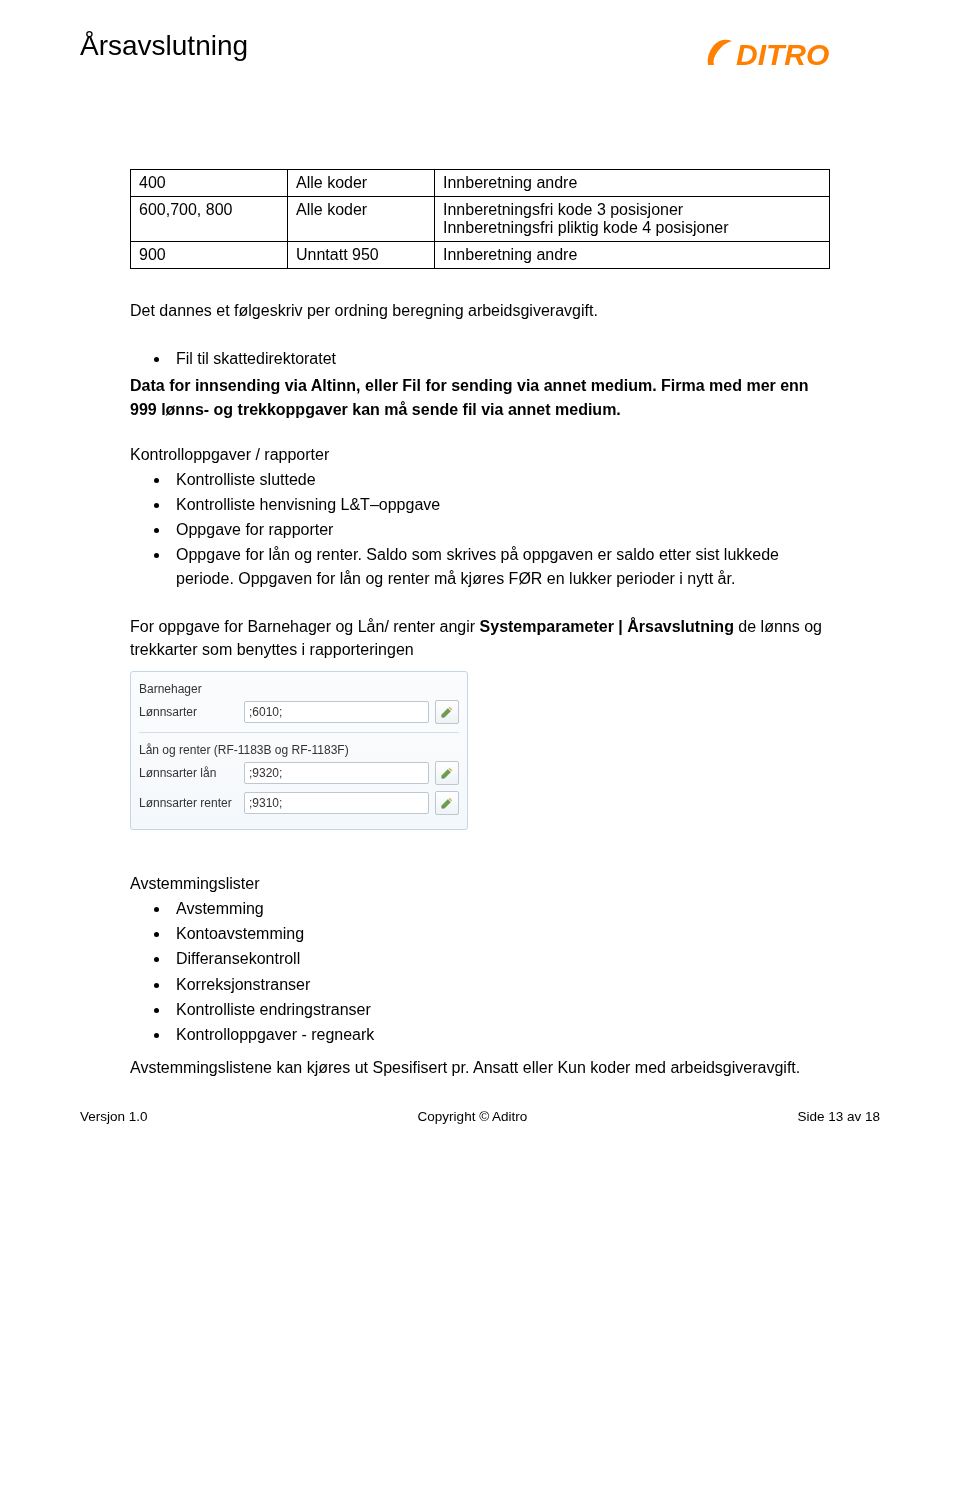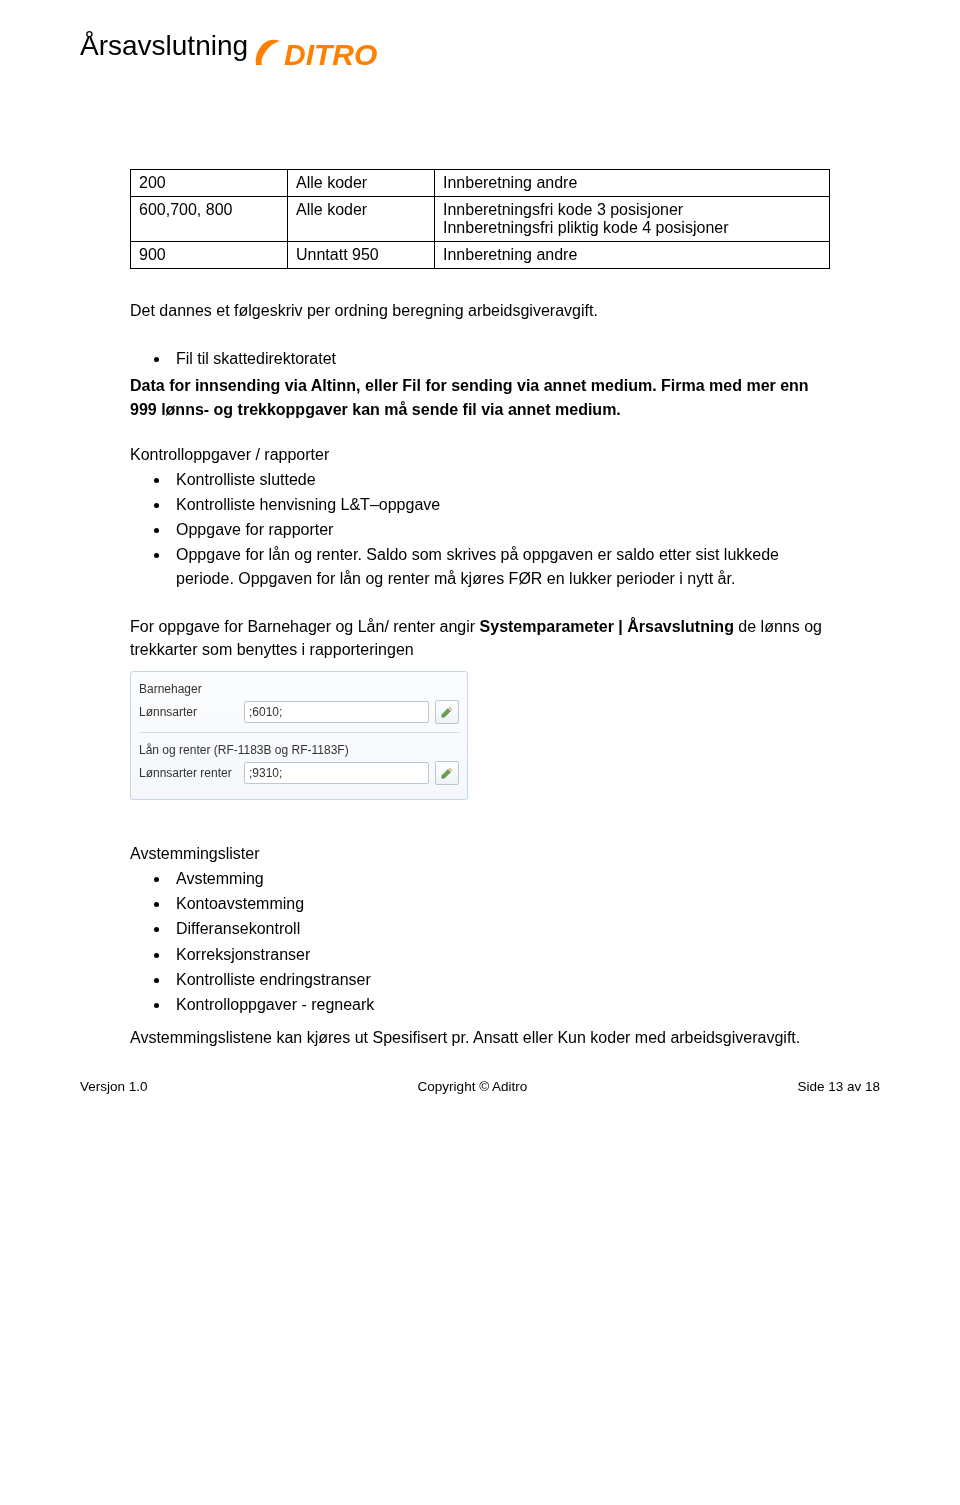--- a/index.html
+++ b/index.html
@@ -9,20 +9,21 @@
       width: 960px;
       background: #fff;
       color: #000;
     }
     .page {
       padding: 30px 80px 20px 80px;
       box-sizing: border-box;
     }
     .header-row {
       display: flex;
+      justify-content: space-between;
       align-items: flex-start;
       margin-bottom: 90px;
     }
     .page-title {
       font-size: 28px;
       font-weight: normal;
     }
     .logo {
       margin-top: 5px;
     }
@@ -148,21 +149,21 @@
         </g>
       </svg>
     </span>
   </div>
 
   <div class="content">
 
     <table class="codes">
       <tbody>
           <tr>
-        <td class="c1">200</td>
+        <td class="c1">400</td>
         <td class="c2">Alle koder</td>
         <td class="c3">Innberetning andre</td>
       </tr>
       <tr>
         <td class="c1">600,700, 800</td>
         <td class="c2">Alle koder</td>
         <td class="c3" style="white-space:pre-line">Innberetningsfri kode 3 posisjoner
 Innberetningsfri pliktig kode 4 posisjoner</td>
       </tr>
       <tr>
@@ -200,20 +201,30 @@
         <span class="btn-icon">
           <svg class="edit-svg" viewBox="0 0 16 16">
               <path d="M2 11 L9 4 L12 7 L5 14 L2 14 Z" fill="#6a9e4a" stroke="#4d7a35" stroke-width="0.5"></path>
               <path d="M10 3 L13 6 L14 5 L11 2 Z" fill="#d9a24a"></path>
             </svg>
         </span>
       </div>
       <div class="divider"></div>
       <div class="group-label">Lån og renter (RF-1183B og RF-1183F)</div>
       <div class="field-row">
+        <span class="field-label">Lønnsarter lån</span>
+        <input class="field-input" value=";9320;" style="">
+        <span class="btn-icon">
+          <svg class="edit-svg" viewBox="0 0 16 16">
+              <path d="M2 11 L9 4 L12 7 L5 14 L2 14 Z" fill="#6a9e4a" stroke="#4d7a35" stroke-width="0.5"></path>
+              <path d="M10 3 L13 6 L14 5 L11 2 Z" fill="#d9a24a"></path>
+            </svg>
+        </span>
+      </div>
+      <div class="field-row">
         <span class="field-label">Lønnsarter renter</span>
         <input class="field-input" value=";9310;" style="">
         <span class="btn-icon">
           <svg class="edit-svg" viewBox="0 0 16 16">
               <path d="M2 11 L9 4 L12 7 L5 14 L2 14 Z" fill="#6a9e4a" stroke="#4d7a35" stroke-width="0.5"></path>
               <path d="M10 3 L13 6 L14 5 L11 2 Z" fill="#d9a24a"></path>
             </svg>
         </span>
       </div>
     </div>

